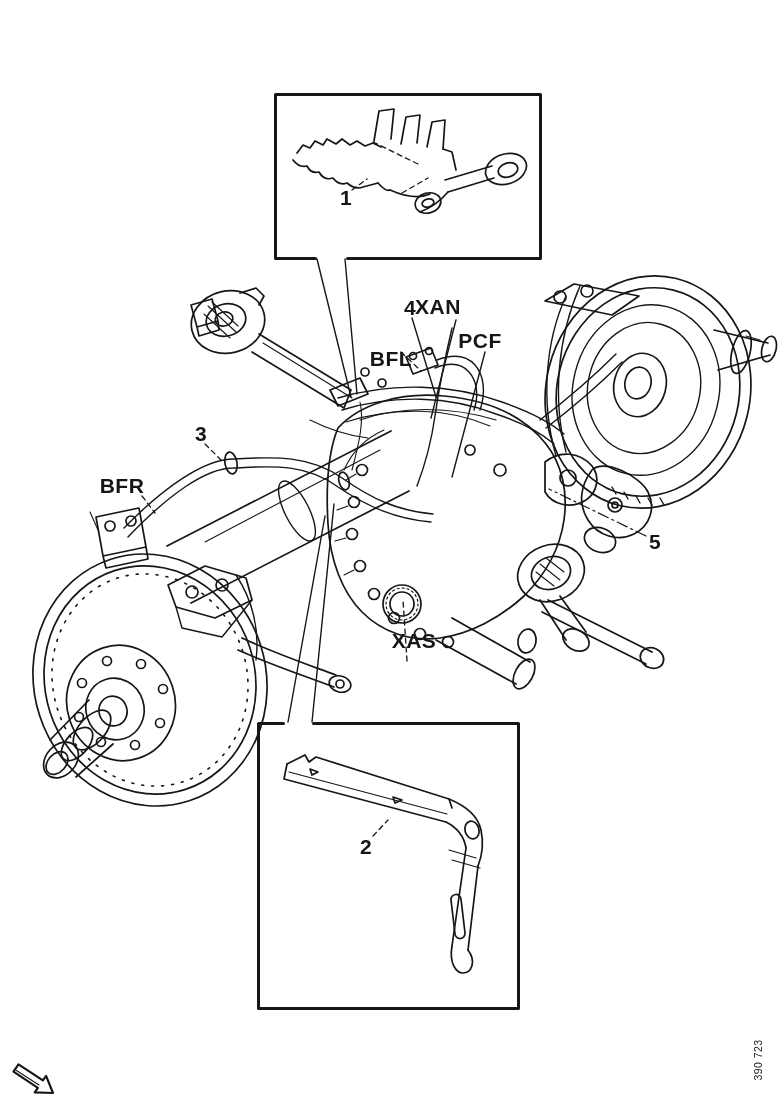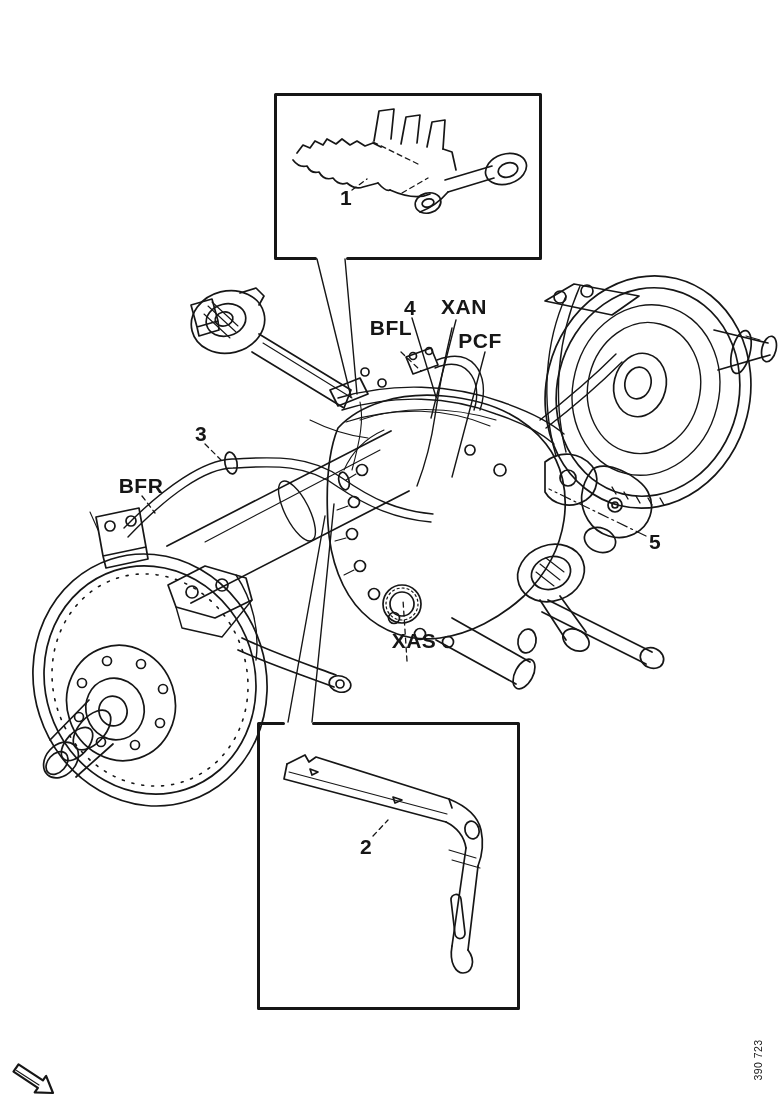--- a/index.html
+++ b/index.html
@@ -223,20 +223,20 @@
       <path class="thin" d="M16.5,1070.5 L39,1085"></path>
     </g>
   </svg>
 
   <div class="lbl" style="left:346px;top:197px">1</div>
   <div class="lbl" style="left:366px;top:846px">2</div>
   <div class="lbl" style="left:201px;top:433px">3</div>
   <div class="lbl" style="left:410px;top:307px">4</div>
   <div class="lbl" style="left:655px;top:541px">5</div>
 
-  <div class="lbl" style="left:391px;top:327px">BFL</div>
-  <div class="lbl" style="left:141px;top:485px">BFR</div>
-  <div class="lbl" style="left:464px;top:306px">XAN</div>
+  <div class="lbl" style="left:391px;top:358px">BFL</div>
+  <div class="lbl" style="left:122px;top:485px">BFR</div>
+  <div class="lbl" style="left:438px;top:306px">XAN</div>
   <div class="lbl" style="left:480px;top:340px">PCF</div>
   <div class="lbl" style="left:414px;top:640px">XAS</div>
 
   <div class="fignum">390 723</div>
 </div>
 
 </body></html>

